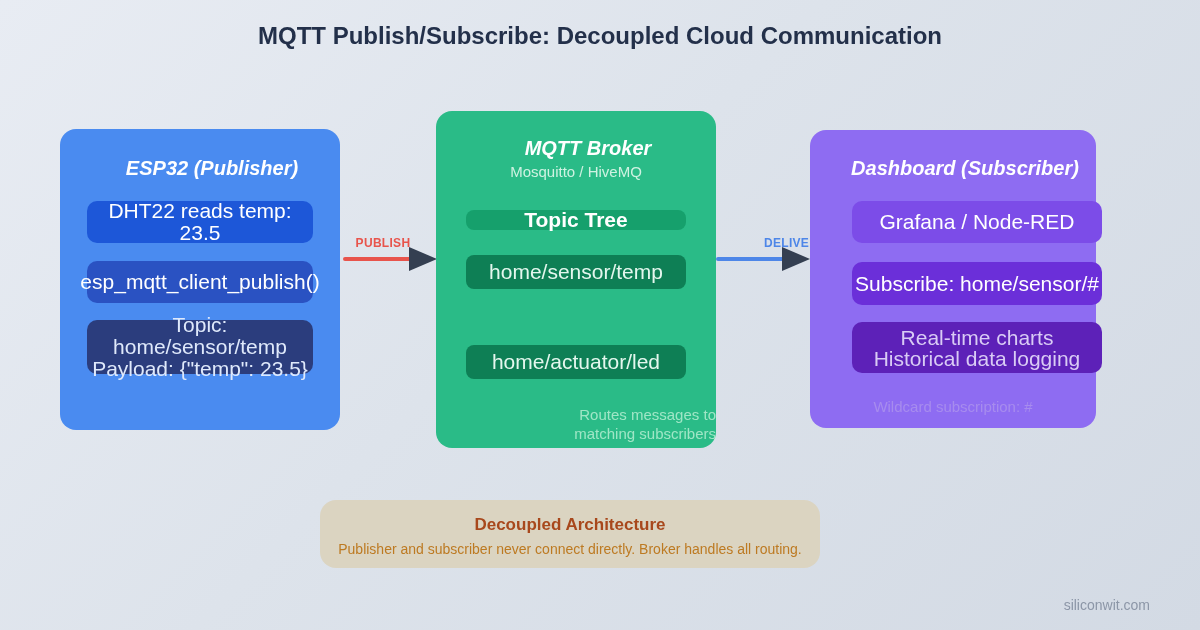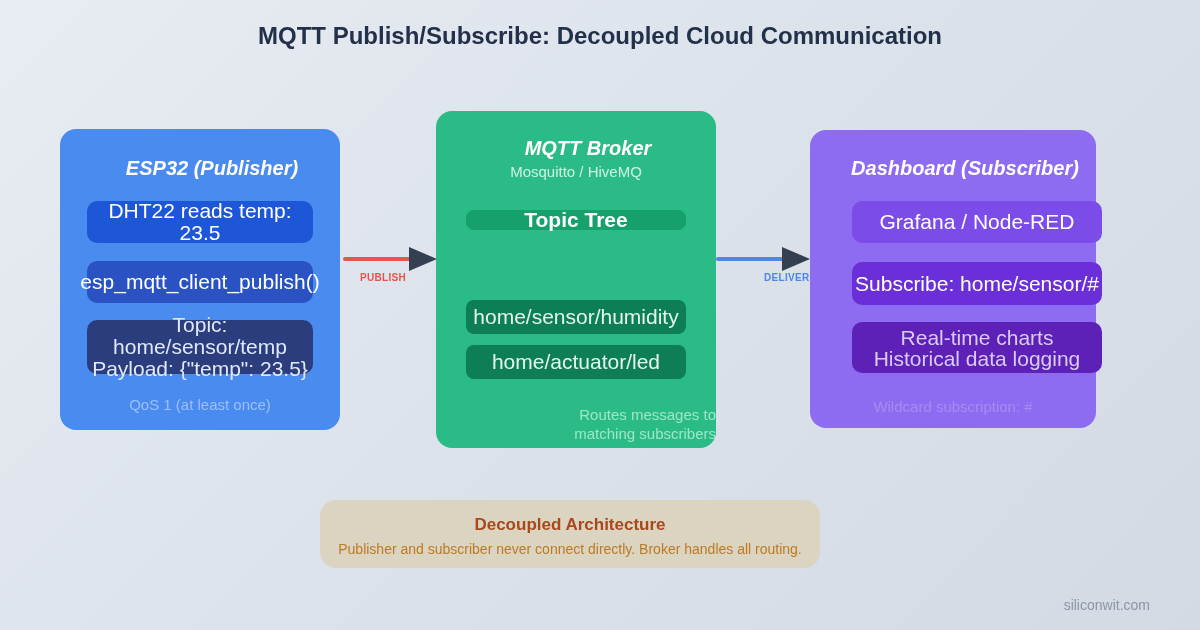--- a/index.html
+++ b/index.html
@@ -59,21 +59,21 @@
   .footnote { position:absolute; left:0; width:100%; text-align:center; font-size:15px; }
   .pub-footnote { top:267px; color:#9cc0f8; }
   .brk-footnote { top:294px; color:#9fe6c6; line-height:19px;text-align:right; }
   .sub-footnote { top:268px; color:#a78cee; }
 
   
   .arrow { position:absolute; top:236px; width:94px; height:44px; }
   .arrow-publish { left:343px; }
   .arrow-deliver { left:716px; }
   .arrow-label { position:absolute; top:0; left:0; width:80px; text-align:center;
-                 font-size:10px; font-weight:700; letter-spacing:0.3px;margin-top:36px; }
+                 font-size:12px; font-weight:700; letter-spacing:0.3px; }
   .arrow-publish .arrow-label { color:#e8544c; }
   .arrow-deliver .arrow-label { color:#4d86e8;padding-left:48px; }
   .arrow-line { position:absolute; top:21px; left:0; width:68px; height:4px; border-radius:2px; }
   .arrow-publish .arrow-line { background:#e8544c; }
   .arrow-deliver .arrow-line { background:#4d86e8; }
   .arrow-head { position:absolute; left:66px; top:11px; width:0; height:0;
                 border-left:28px solid #343f51;
                 border-top:12px solid transparent; border-bottom:12px solid transparent; }
 
   
@@ -94,34 +94,33 @@
   <div class="page-title">MQTT Publish/Subscribe: Decoupled Cloud Communication</div>
 
   <section class="panel panel-publisher">
     <h2>ESP32 (Publisher)</h2>
     <div class="chip pub-chip1">DHT22 reads temp: 23.5</div>
     <div class="chip pub-chip2">esp_mqtt_client_publish()</div>
     <div class="chip pub-chip3">
       <span>Topic: home/sensor/temp</span>
       <span>Payload: {"temp": 23.5}</span>
     </div>
-    <div class="footnote pub-footnote">QoS 1 (at least once)</div>
   </section>
 
   <div class="arrow arrow-publish">
     <span class="arrow-label">PUBLISH</span>
     <span class="arrow-line"></span>
     <span class="arrow-head"></span>
   </div>
 
   <section class="panel panel-broker">
     <h2>MQTT Broker</h2>
     <div class="subtitle">Mosquitto / HiveMQ</div>
     <div class="chip brk-tree">Topic Tree</div>
-    <div class="chip brk-row2">home/sensor/humidity</div>
+    <div class="chip brk-row1">home/sensor/temp</div>
     <div class="chip brk-row3">home/actuator/led</div>
     <div class="footnote brk-footnote">
       <span>Routes messages to</span><br>
       <span>matching subscribers</span>
     </div>
   </section>
 
   <div class="arrow arrow-deliver">
     <span class="arrow-label">DELIVER</span>
     <span class="arrow-line"></span>

